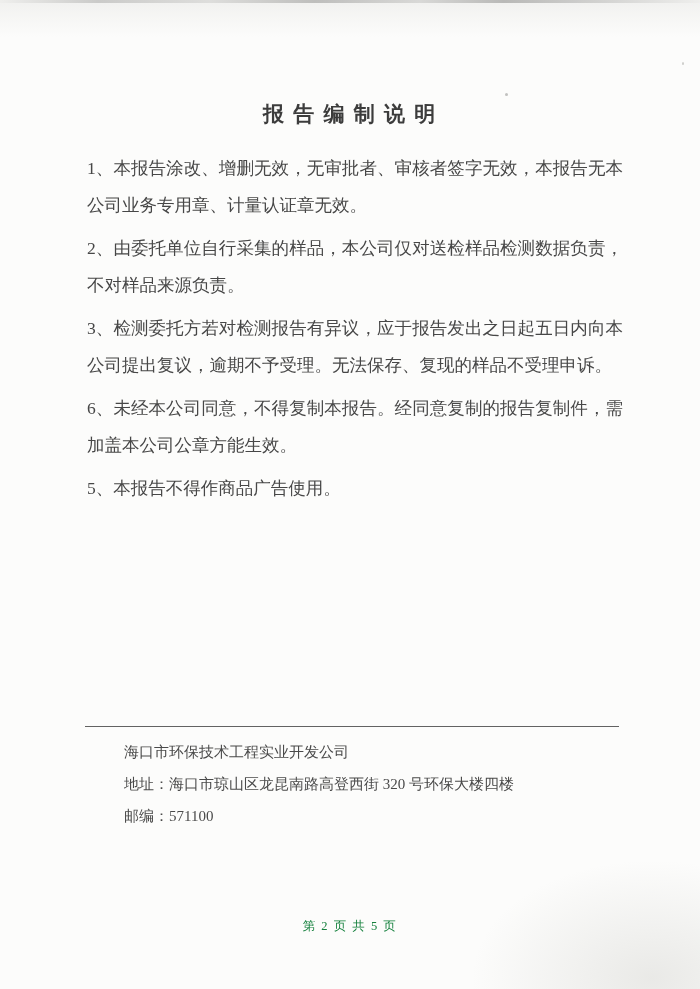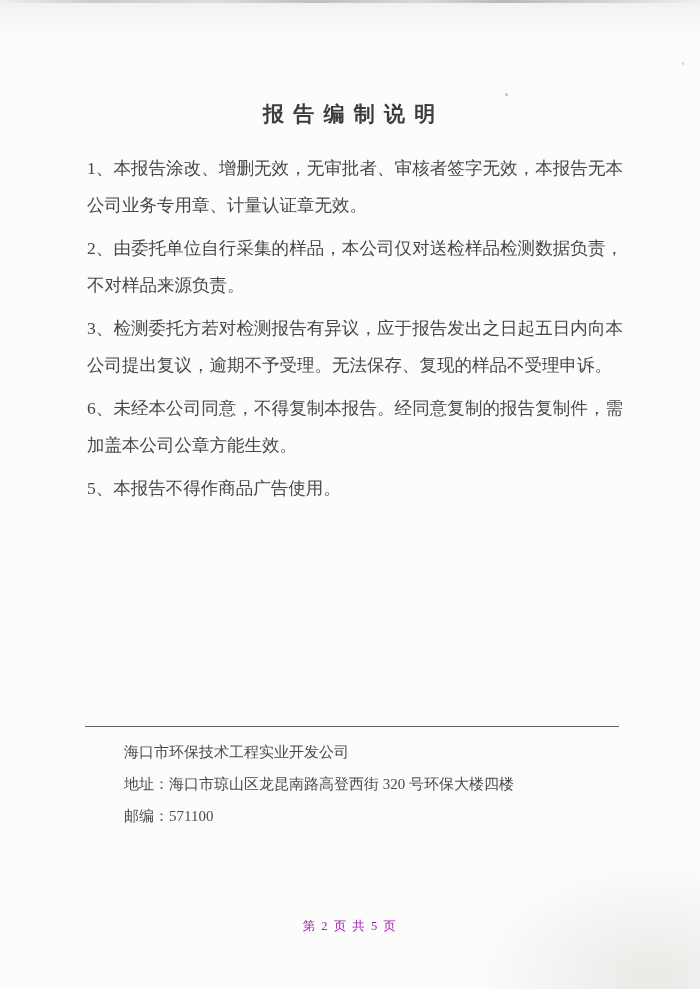--- a/index.html
+++ b/index.html
@@ -97,21 +97,21 @@
     margin-left: 39px;
   }
   .footer-block div { white-space: nowrap; }
   .page-number {
     position: absolute;
     top: 918px; left: 0;
     width: 700px;
     text-align: center;
     font-size: 12.5px;
     letter-spacing: 1.5px;
-    color: #a21caf;
+    color: #15803d;
     white-space: nowrap;
   }
 </style>
 </head>
 <body>
 
 <div class="paper">
 
   <div class="scan-top-edge"></div>
   <div class="scan-top-fade"></div>

